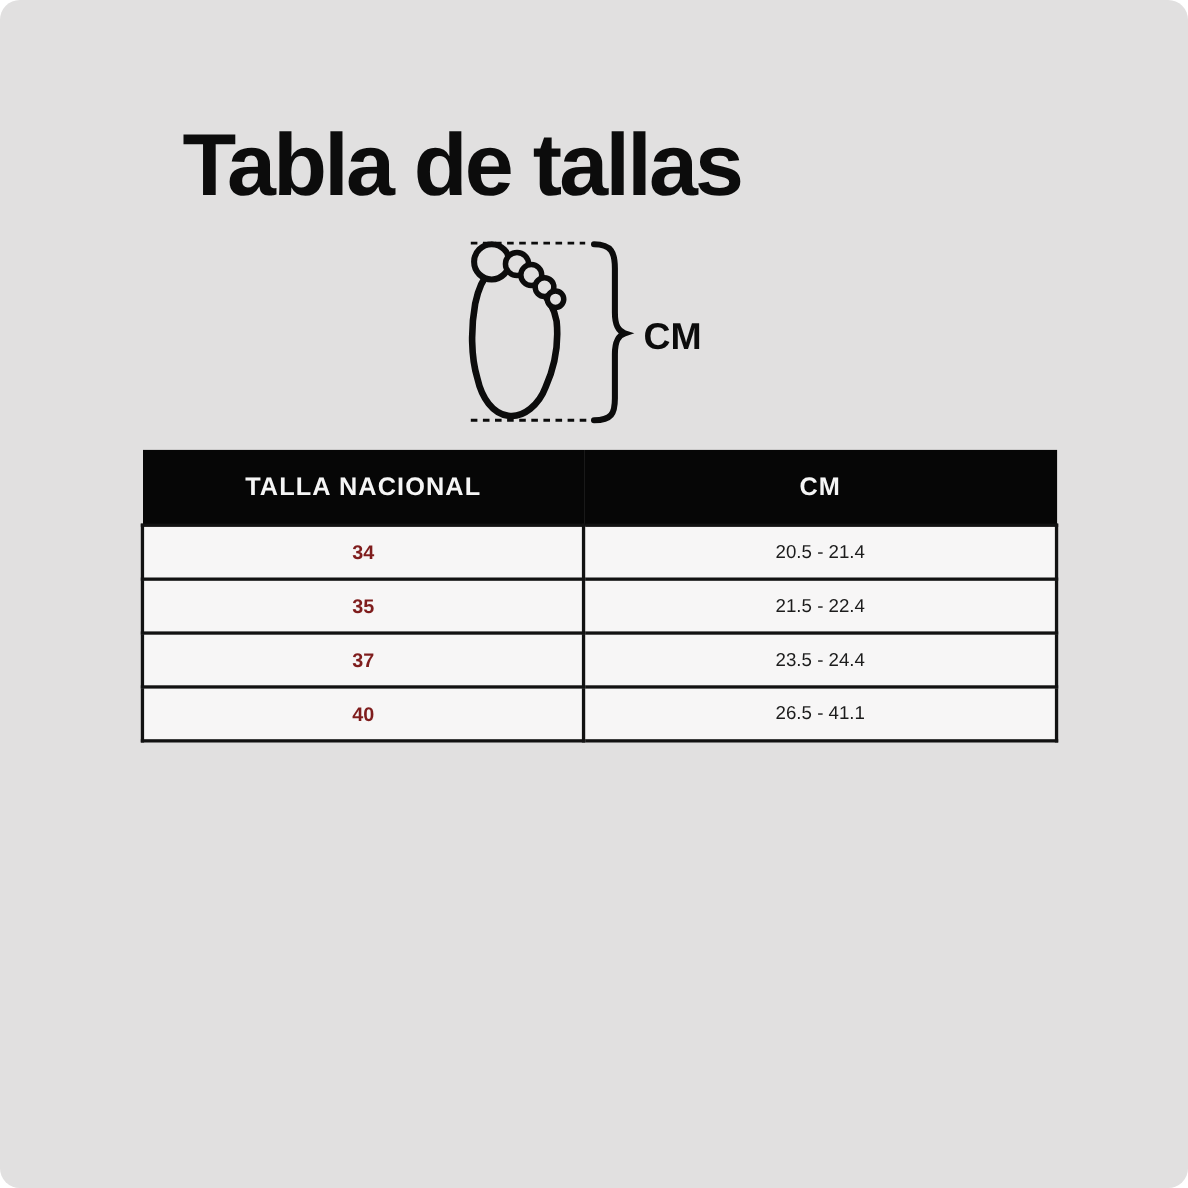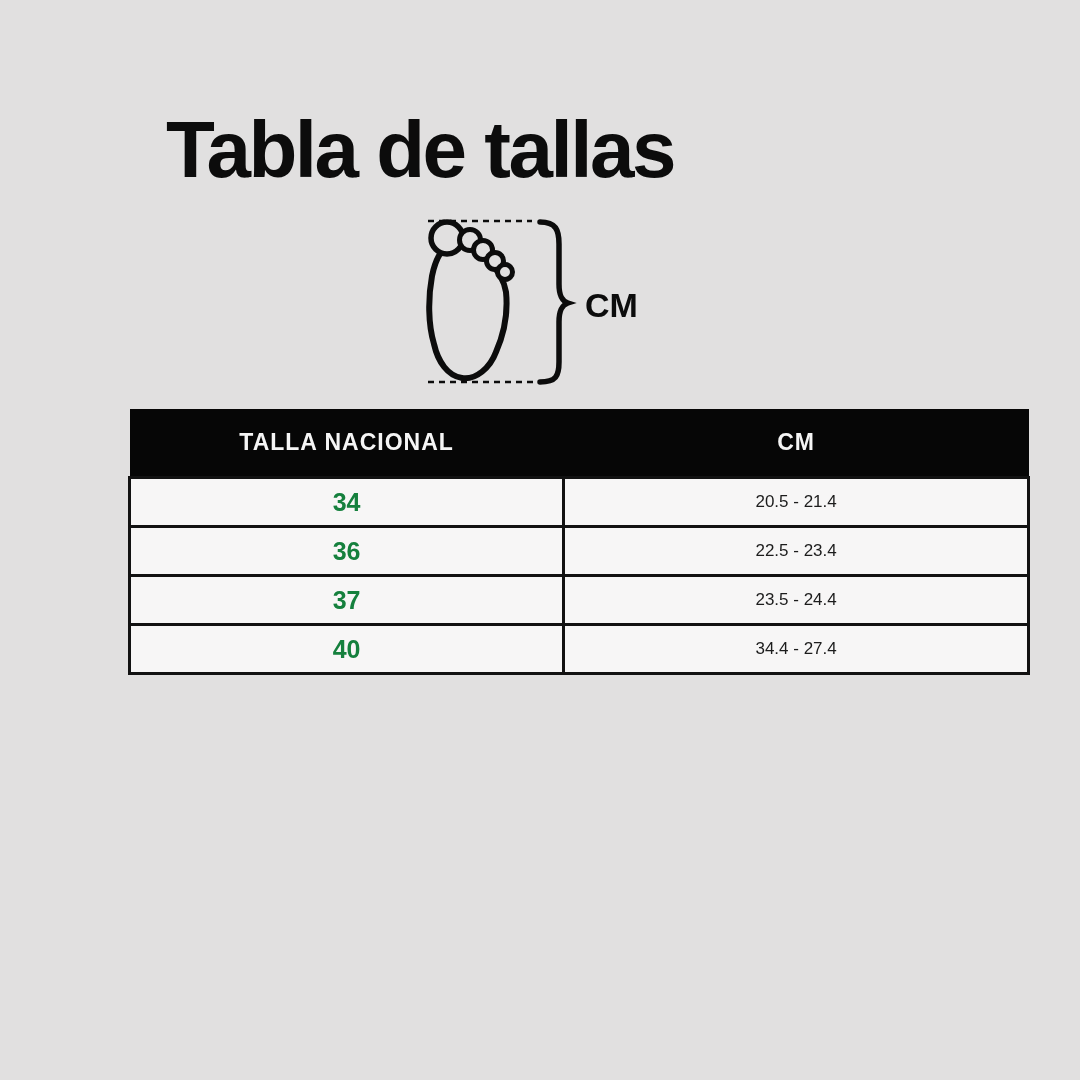--- a/index.html
+++ b/index.html
@@ -3,20 +3,21 @@
 <meta charset="utf-8">
 <style>
   html, body { margin: 0; padding: 0; }
   .canvas {
     position: relative;
     width: 1080px;
     height: 1080px;
     background: #e1e0e0;
     font-family: "Liberation Sans", sans-serif;
     overflow: hidden;
+    border-radius: 18px;
   }
   .title {
     position: absolute;
     left: 166px;
     top: 110px;
     margin: 0;
     font-size: 80px;
     line-height: 1;
     font-weight: bold;
     letter-spacing: -2.5px;
@@ -28,21 +29,21 @@
     left: 416px;
     top: 206px;
     width: 250px;
     height: 190px;
   }
   .diagram svg { display: block; }
   .size-table {
     position: absolute;
     left: 128px;
     top: 409px;
-    width: 902px;
+    width: 834px;
     border-collapse: collapse;
     table-layout: fixed;
   }
   .size-table thead th {
     background: #060606;
     color: #f5f5f5;
     height: 67px;
     font-size: 23px;
     font-weight: bold;
     letter-spacing: 1px;
@@ -58,22 +59,22 @@
     background: #f7f6f6;
     border: 3px solid #121212;
     font-size: 17px;
     color: #1c1c1c;
     text-align: center;
     vertical-align: middle;
     padding: 0;
   }
   .size-table tbody td:first-child {
     font-weight: bold;
-    font-size: 25px;
-    color: #15803d;
+    font-size: 18px;
+    color: #7f1d1d;
   }
 </style>
 </head>
 <body>
 
 <div class="canvas">
 
   <h1 class="title">Tabla de tallas</h1>
 
   <div class="diagram">
@@ -103,27 +104,27 @@
         <th class="col-talla">TALLA NACIONAL</th>
         <th class="col-cm">CM</th>
       </tr>
     </thead>
     <tbody>
         <tr>
           <td>34</td>
           <td>20.5 - 21.4</td>
         </tr>
         <tr>
-          <td>36</td>
-          <td>22.5 - 23.4</td>
+          <td>35</td>
+          <td>21.5 - 22.4</td>
         </tr>
         <tr>
           <td>37</td>
           <td>23.5 - 24.4</td>
         </tr>
         <tr>
           <td>40</td>
-          <td>34.4 - 27.4</td>
+          <td>26.5 - 41.1</td>
         </tr>
       </tbody>
   </table>
 
 </div>
 
 </body></html>

